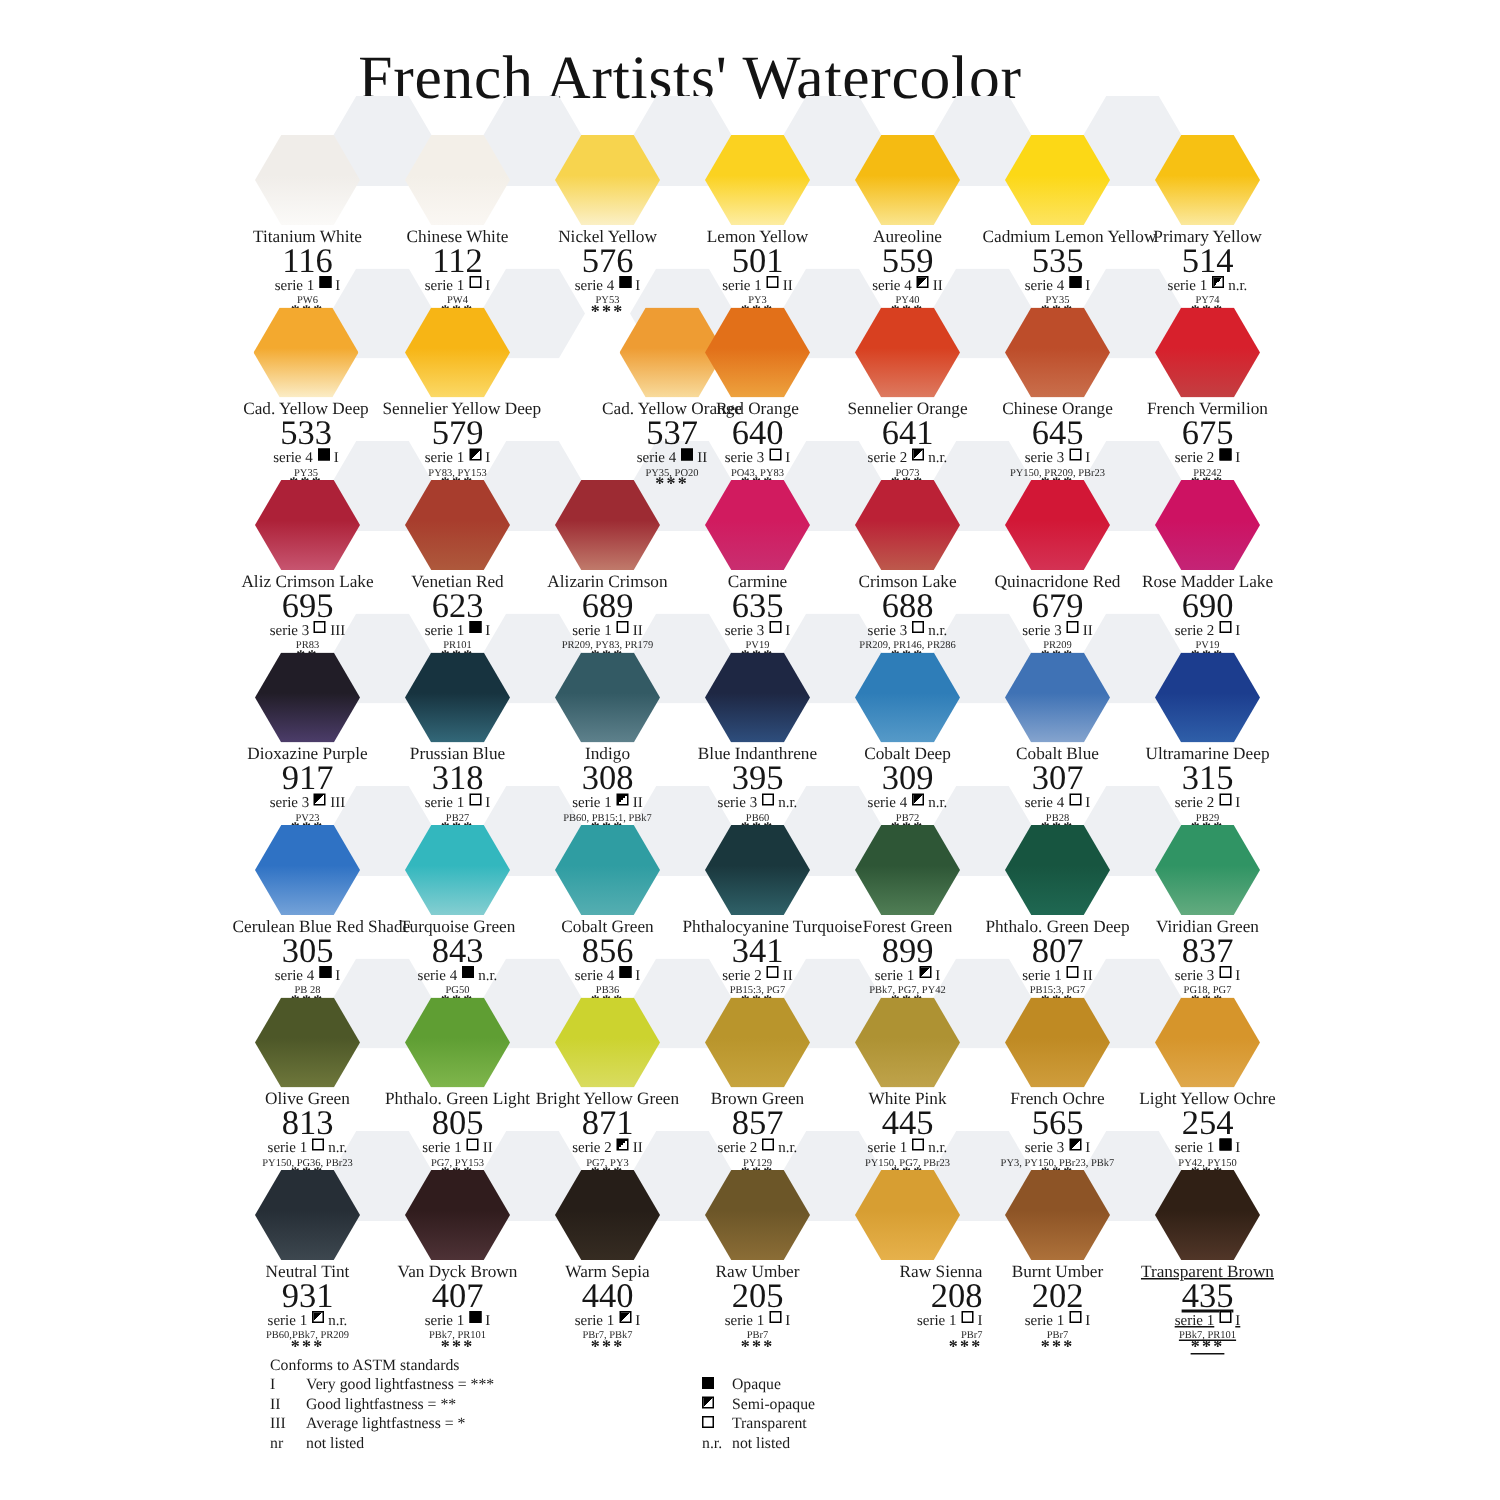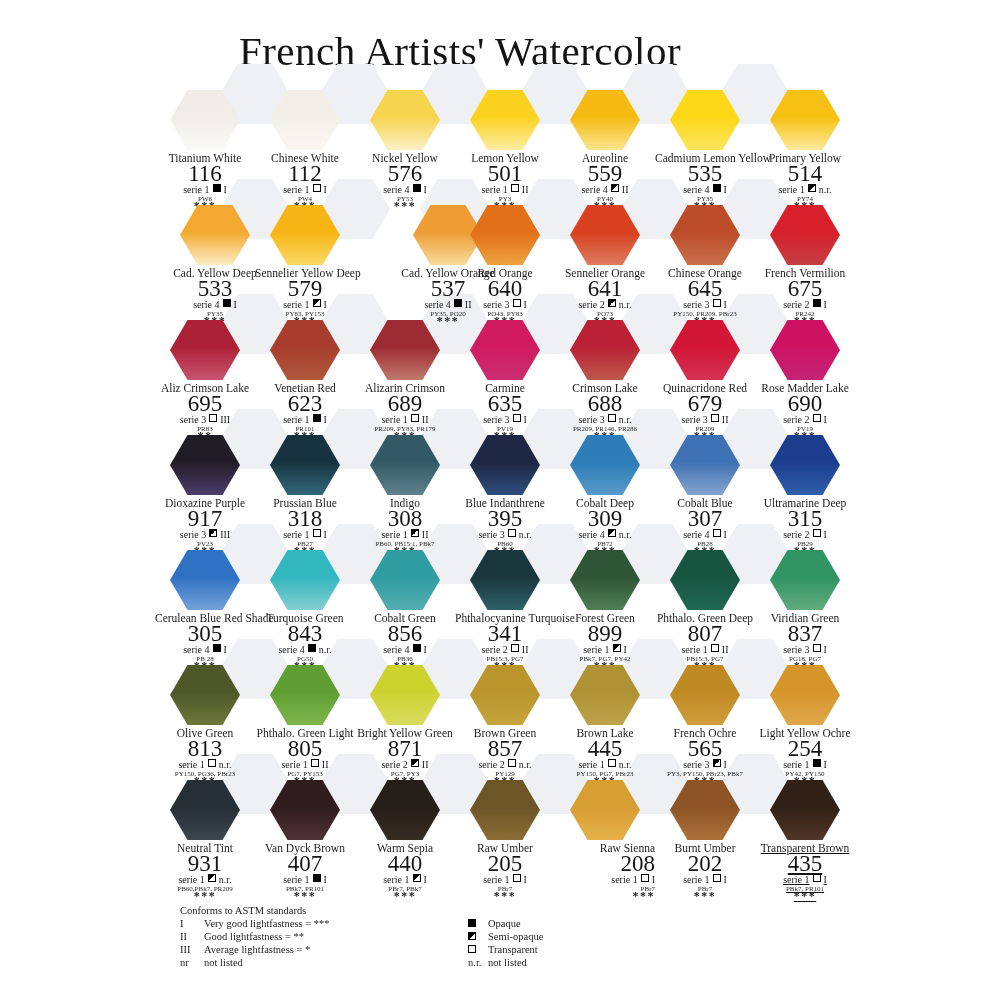--- a/index.html
+++ b/index.html
@@ -133,21 +133,21 @@
     <div class="stars">***</div>
   </div>
     <div class="cell" style="left: 755px; top: 90px;">
     <div class="hex" style="background: linear-gradient(rgb(247, 193, 19) 0%, rgb(247, 193, 19) 45%, rgb(251, 233, 158) 100%);"></div>
     <div class="name">Primary Yellow</div>
     <div class="number">514</div>
     <div class="serie"><span class="serie-label">serie 1</span><span class="sym sym-semi"></span><span class="lf">n.r.</span></div>
     <div class="pigments">PY74</div>
     <div class="stars">***</div>
   </div>
-    <div class="cell" style="left: 165px; top: 205px;">
+    <div class="cell" style="left: 154px; top: 205px;">
     <div class="hex" style="background: linear-gradient(rgb(243, 169, 47) 0%, rgb(243, 169, 47) 45%, rgb(251, 237, 198) 100%);"></div>
     <div class="name">Cad. Yellow Deep</div>
     <div class="number">533</div>
     <div class="serie"><span class="serie-label">serie 4</span><span class="sym sym-opaque"></span><span class="lf">I</span></div>
     <div class="pigments">PY35</div>
     <div class="stars">***</div>
   </div>
     <div class="cell" style="left: 255px; top: 205px;">
     <div class="hex" style="background: linear-gradient(rgb(247, 181, 21) 0%, rgb(247, 181, 21) 45%, rgb(251, 217, 103) 100%);"></div>
     <div class="name">Sennelier Yellow Deep</div>
@@ -391,21 +391,21 @@
     <div class="cell" style="left: 455px; top: 665px;">
     <div class="hex" style="background: linear-gradient(rgb(185, 149, 44) 0%, rgb(185, 149, 44) 45%, rgb(199, 164, 62) 100%);"></div>
     <div class="name">Brown Green</div>
     <div class="number">857</div>
     <div class="serie"><span class="serie-label">serie 2</span><span class="sym sym-trans"></span><span class="lf">n.r.</span></div>
     <div class="pigments">PY129</div>
     <div class="stars">***</div>
   </div>
     <div class="cell" style="left: 555px; top: 665px;">
     <div class="hex" style="background: linear-gradient(rgb(174, 146, 51) 0%, rgb(174, 146, 51) 45%, rgb(191, 163, 75) 100%);"></div>
-    <div class="name">Brown Lake</div>
+    <div class="name">White Pink</div>
     <div class="number">445</div>
     <div class="serie"><span class="serie-label">serie 1</span><span class="sym sym-trans"></span><span class="lf">n.r.</span></div>
     <div class="pigments">PY150, PG7, PBr23</div>
     <div class="stars">***</div>
   </div>
     <div class="cell" style="left: 655px; top: 665px;">
     <div class="hex" style="background: linear-gradient(rgb(191, 138, 35) 0%, rgb(191, 138, 35) 45%, rgb(207, 157, 60) 100%);"></div>
     <div class="name">French Ochre</div>
     <div class="number">565</div>
     <div class="serie"><span class="serie-label">serie 3</span><span class="sym sym-semi"></span><span class="lf">I</span></div>

